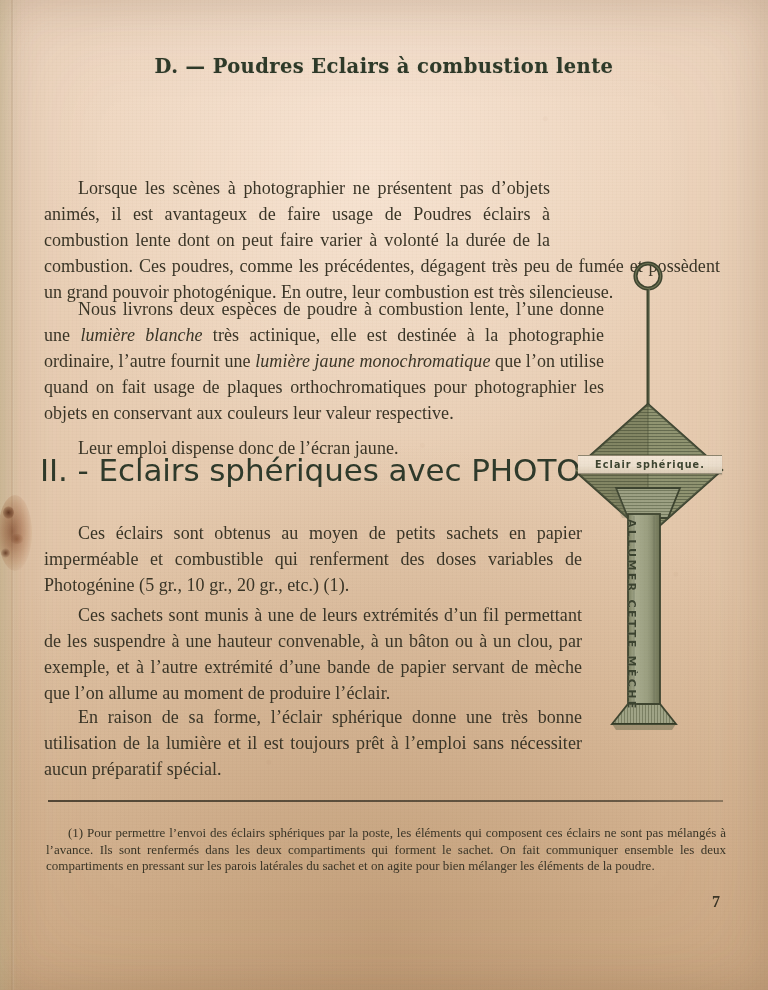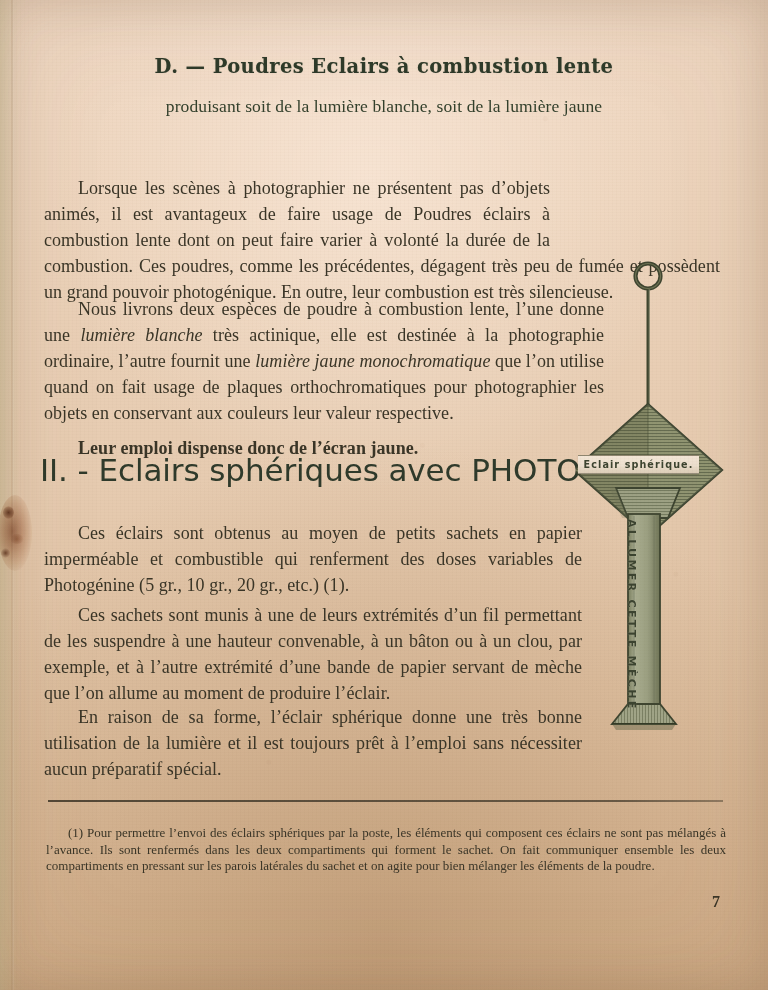--- a/index.html
+++ b/index.html
@@ -132,21 +132,21 @@
   
   .wrap-spacer {
     float: right;
     width: 170px;
     height: 1px;
   }
 
   #p1 { left: 44px; width: 676px; top: 157px; }
   #p1 .wrap-spacer { height: 60px; }
   #p2 { left: 44px; width: 560px; top: 278px; }
-  #p3 { left: 44px; width: 560px; top: 417px; text-indent: 34px; font-weight: bold; }
+  #p3 { left: 44px; width: 560px; top: 417px; text-indent: 34px; }
 
   .section-heading {
     position: absolute;
     left: 40px;
     top: 452px;
     font-family: "DejaVu Sans", "Liberation Sans", sans-serif;
     font-size: 31px;
     font-weight: 400;
     color: #2f3a2b;
     letter-spacing: -0.1px;
@@ -194,21 +194,21 @@
     top: 256px;
     width: 176px;
     height: 500px;
   }
   .illu-svg { display: block; width: 176px; height: 500px; }
 
   .label-band {
     position: absolute;
     left: 2px;
     top: 199px;
-    width: 121px;
+    width: 144px;
     height: 17px;
     background: linear-gradient(180deg, #f3e6d6 0%, #ece0cf 55%, #dccdb7 100%);
     border-top: 1px solid rgba(80,76,52,0.55);
     border-bottom: 1px solid rgba(80,76,52,0.55);
     display: flex;
     align-items: center;
     justify-content: center;
     box-shadow: 0 1px 1px rgba(60,52,34,0.22);
   }
   .label-band span {
@@ -246,21 +246,20 @@
 </head>
 <body>
 
 <div class="page">
 
   <div class="content">
 
     <div class="title">D. — Poudres Eclairs à combustion lente</div>
 
     <div class="subtitle">
-      <span>produisant soit de la lumière blanche, soit de la lumière jaune</span>
     </div>
 
     <p class="para" id="p1"><span class="wrap-spacer"></span><span>Lorsque les scènes à photographier ne présentent pas d’objets animés, il est avantageux de faire usage de Poudres éclairs à combustion lente dont on peut faire varier à volonté la durée de la combustion. Ces poudres, comme les précédentes, dégagent très peu de fumée et possèdent un grand pouvoir photogénique. En outre, leur combustion est très silencieuse.</span></p>
 
     <p class="para" id="p2"><span>Nous livrons deux espèces de poudre à combustion lente, l’une donne une </span><i>lumière blanche</i><span> très actinique, elle est destinée à la photographie ordinaire, l’autre fournit une </span><i>lumière jaune monochromatique</i><span> que l’on utilise quand on fait usage de plaques orthochromatiques pour photographier les objets en conservant aux couleurs leur valeur respective.</span></p>
 
     <p class="para" id="p3">Leur emploi dispense donc de l’écran jaune.</p>
 
     <div class="section-heading"><span class="roman">II. -</span> <span>Eclairs sphériques avec PHOTOGÉNINE</span></div>
 

